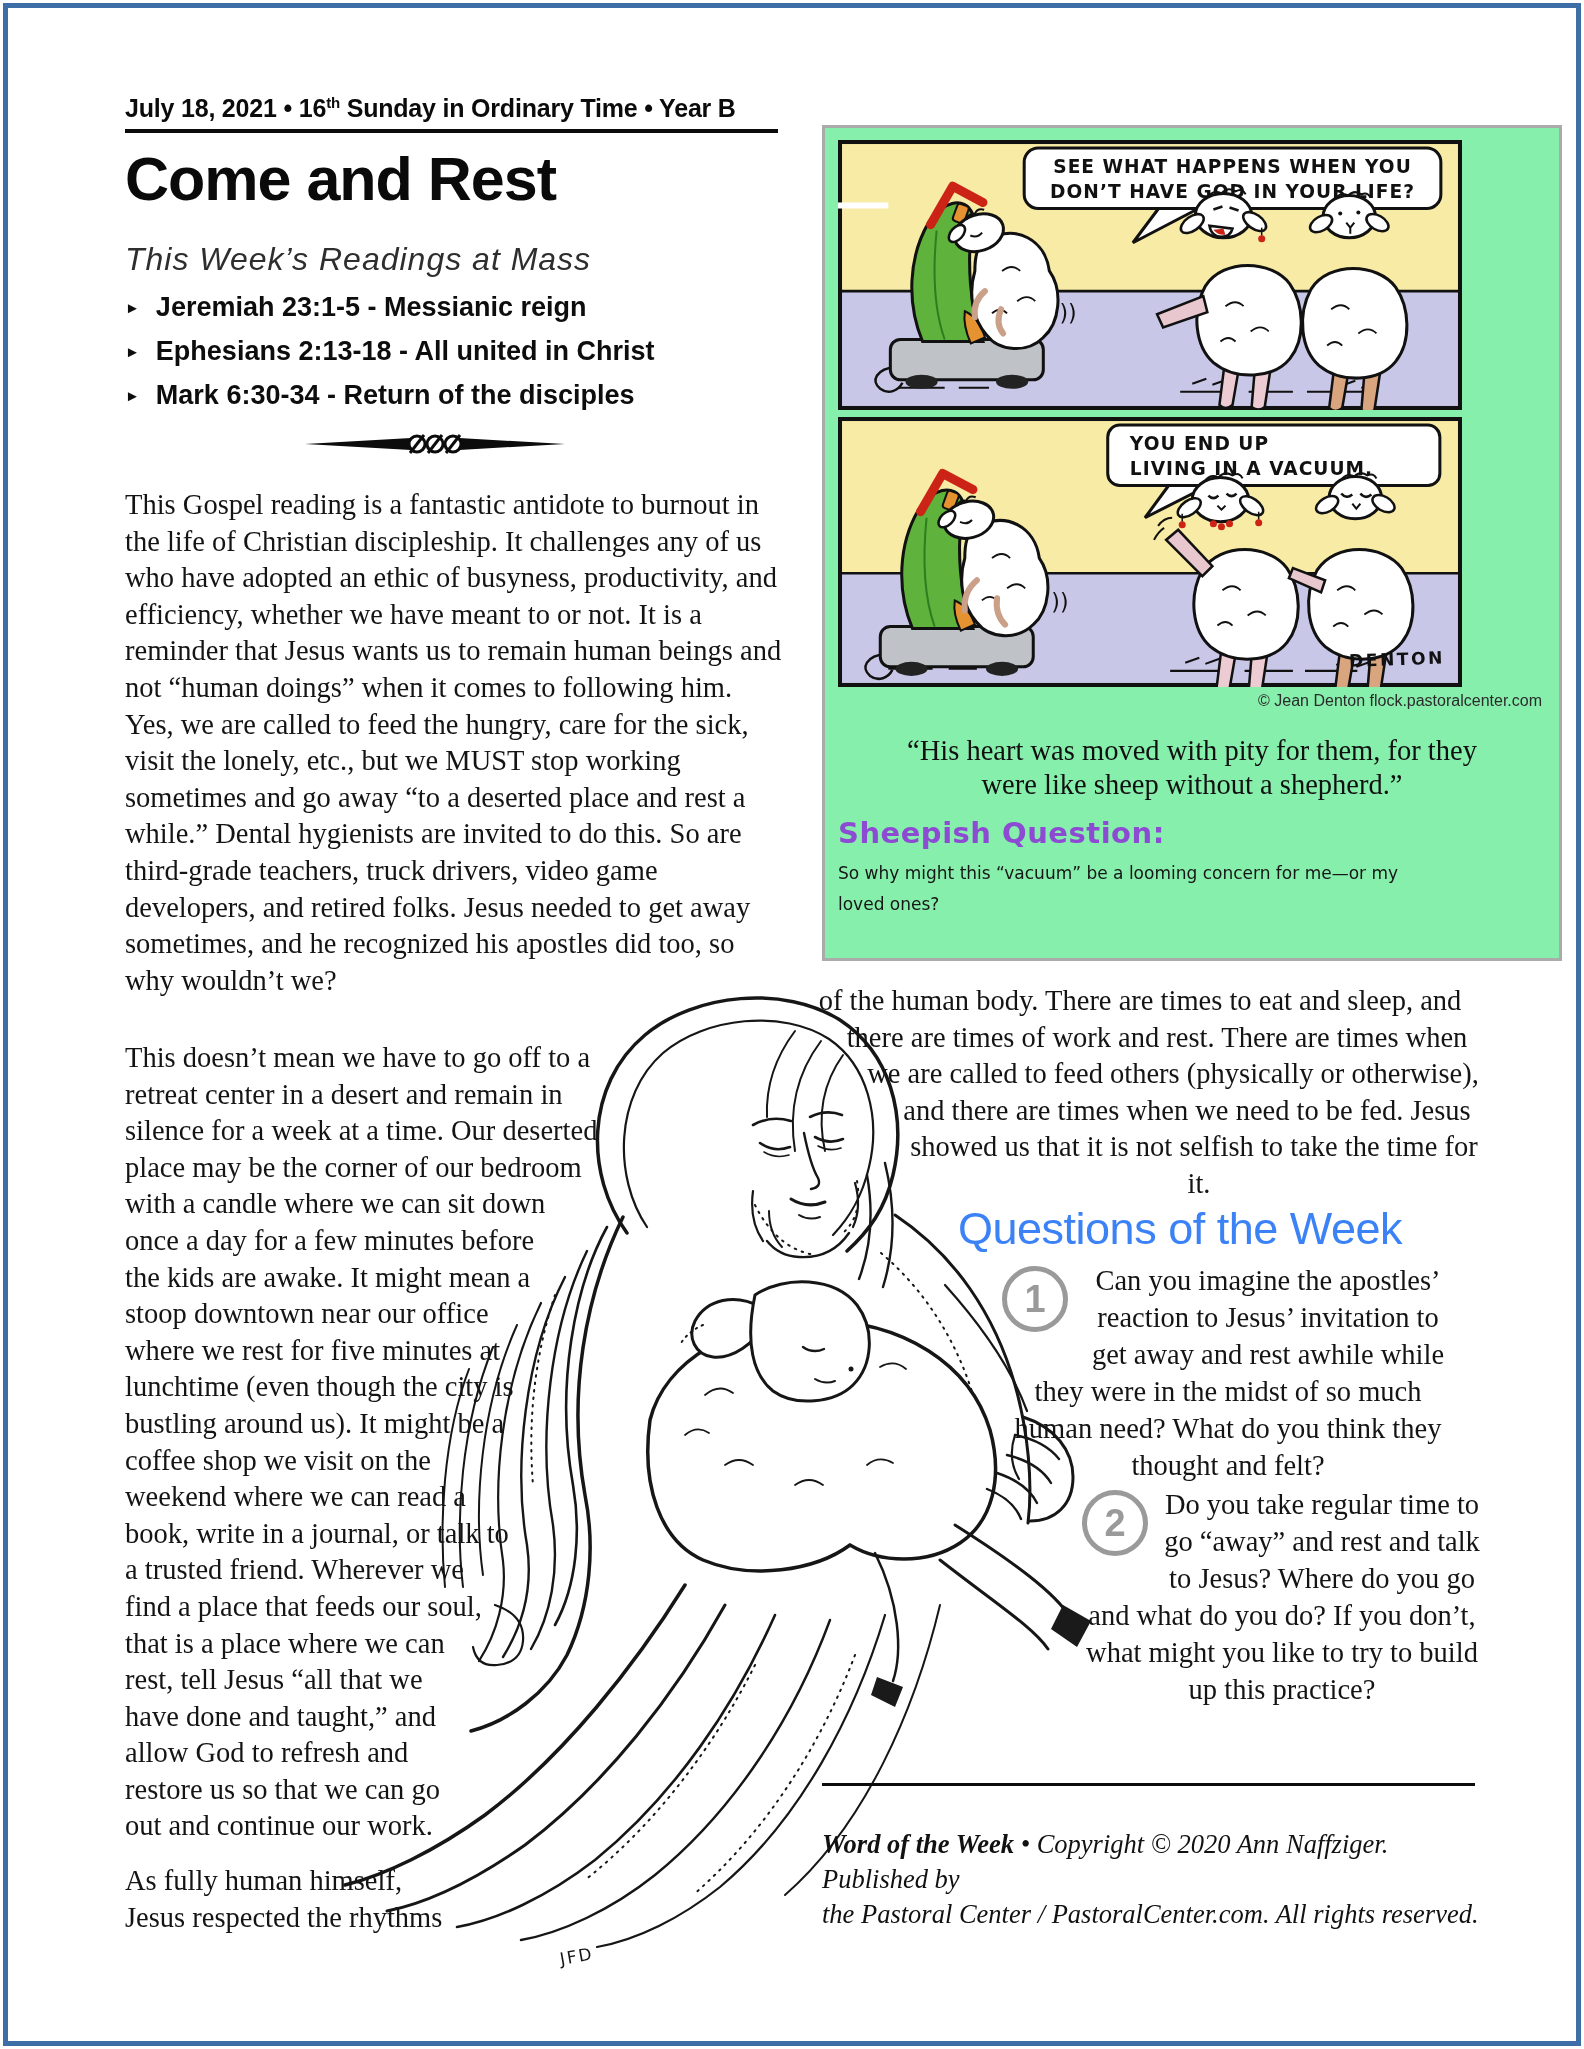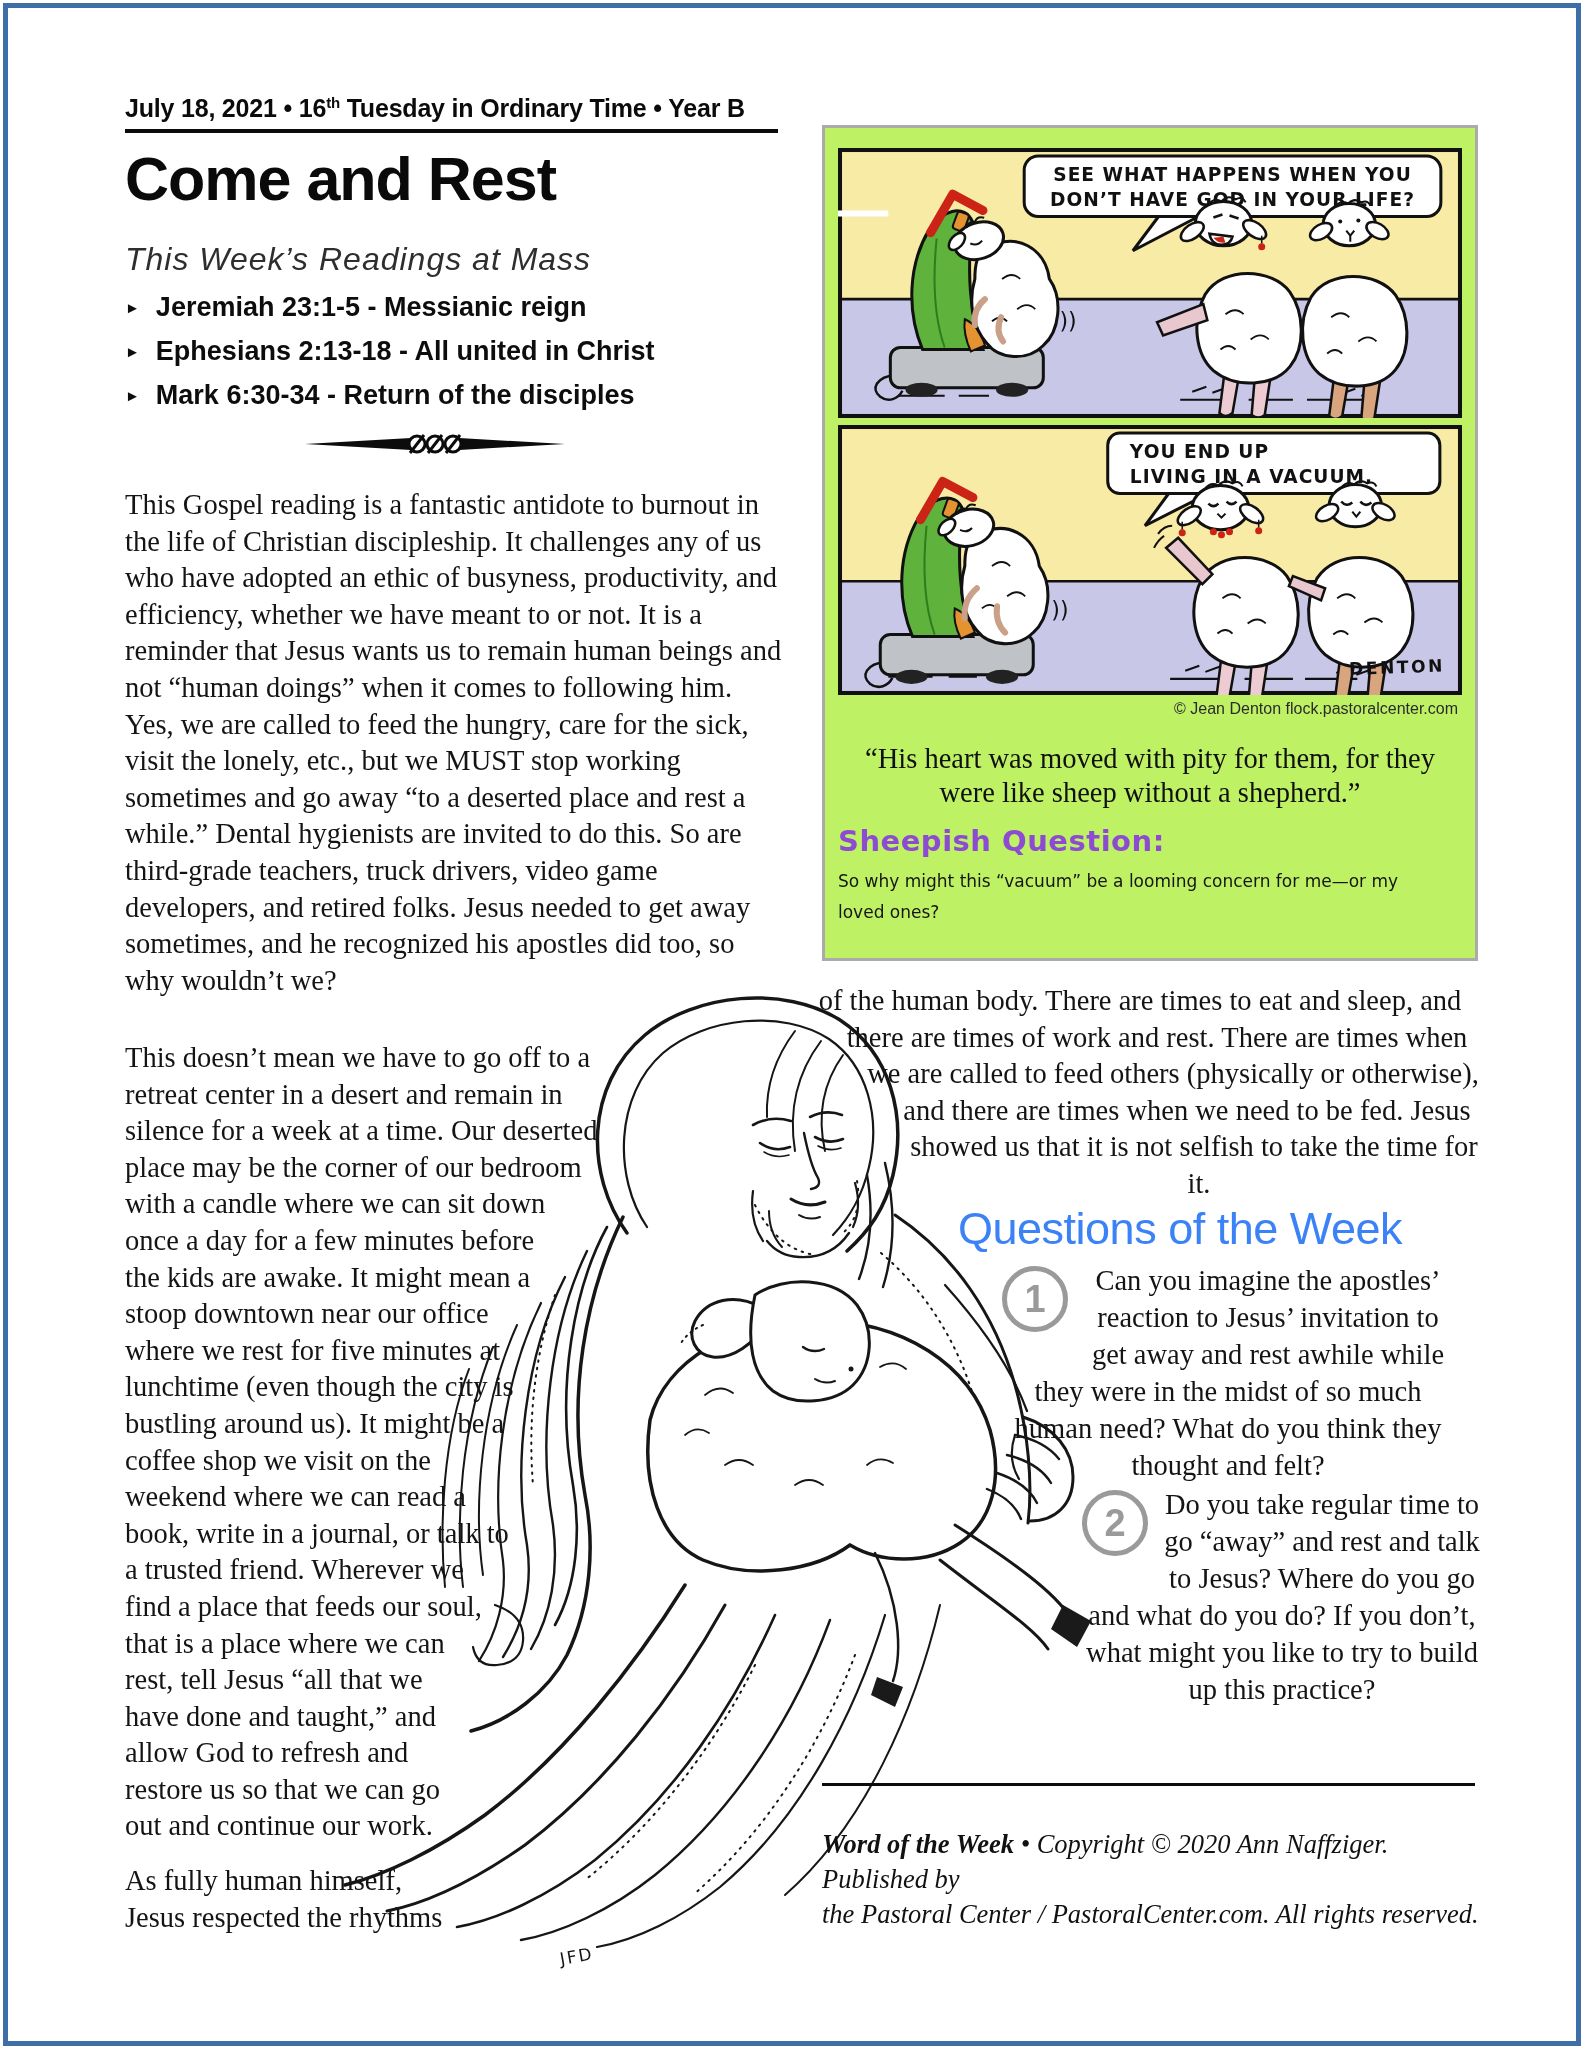--- a/index.html
+++ b/index.html
@@ -30,22 +30,22 @@
   .para1-block{position:absolute;left:125px;top:487px;width:658px;}
   .para2-block{position:absolute;left:125px;top:1040px;width:478px;z-index:2;}
   .para2-block .para + .para{margin-top:18px;}
   .wrap-step{float:right;clear:right;}
   .wrap-step-l{float:left;clear:left;}
 
   .rightcol-block{position:absolute;left:788px;top:983px;width:694px;text-align:center;z-index:2;}
   .rightcol-block .para{text-align:center;}
 
   
-  .cartoon-box{position:absolute;left:822px;top:125px;width:656px;height:836px;
-    border:3px solid #ababab;background:#bef264;box-sizing:border-box;padding:20px 13px 0 13px;z-index:3;}
+  .cartoon-box{position:absolute;left:822px;top:125px;width:740px;height:836px;
+    border:3px solid #ababab;background:#86efac;box-sizing:border-box;padding:12px 13px 0 13px;z-index:3;}
   .comic-panel{display:block;width:624px;height:270px;}
   .comic-panel + .comic-panel{margin-top:7px;}
   .comic-caption{font-family:"Liberation Sans","DejaVu Sans",sans-serif;font-size:16px;
     color:#2b2b2b;text-align:right;margin-top:5px;padding-right:4px;}
   .cartoon-quote{font-size:28.5px;line-height:34px;text-align:center;margin:24px auto 0 auto;width:600px;color:#101010;}
   .sheepish-label{font-family:"DejaVu Sans","Liberation Sans",sans-serif;font-weight:bold;
     font-size:29px;color:#8c4bd2;margin-top:14px;letter-spacing:0.5px;}
   .sheepish-question{font-family:"DejaVu Sans","Liberation Sans",sans-serif;
     font-size:17px;line-height:31px;color:#161616;margin-top:8px;width:610px;}
 
@@ -69,21 +69,21 @@
   
   .jesus-illustration{position:absolute;left:255px;top:965px;width:855px;height:1030px;z-index:1;}
 </style>
 </head>
 <body>
 
 <div class="page">
   <div class="page-frame"></div>
 
   <div class="header-block">
-    <div class="date-line"><span>July 18, 2021 • 16</span><sup>th</sup><span> Tuesday in Ordinary Time • Year B</span></div>
+    <div class="date-line"><span>July 18, 2021 • 16</span><sup>th</sup><span> Sunday in Ordinary Time • Year B</span></div>
     <div class="header-rule"></div>
     <h1 class="page-title">Come and Rest</h1>
     <div class="readings-heading">This Week’s Readings at Mass</div>
     <div class="readings-list">
       <div class="reading-item">
           <span class="reading-bullet">►</span>
           <span>Jeremiah 23:1-5 - Messianic reign</span>
         </div>
       <div class="reading-item">
           <span class="reading-bullet">►</span>

